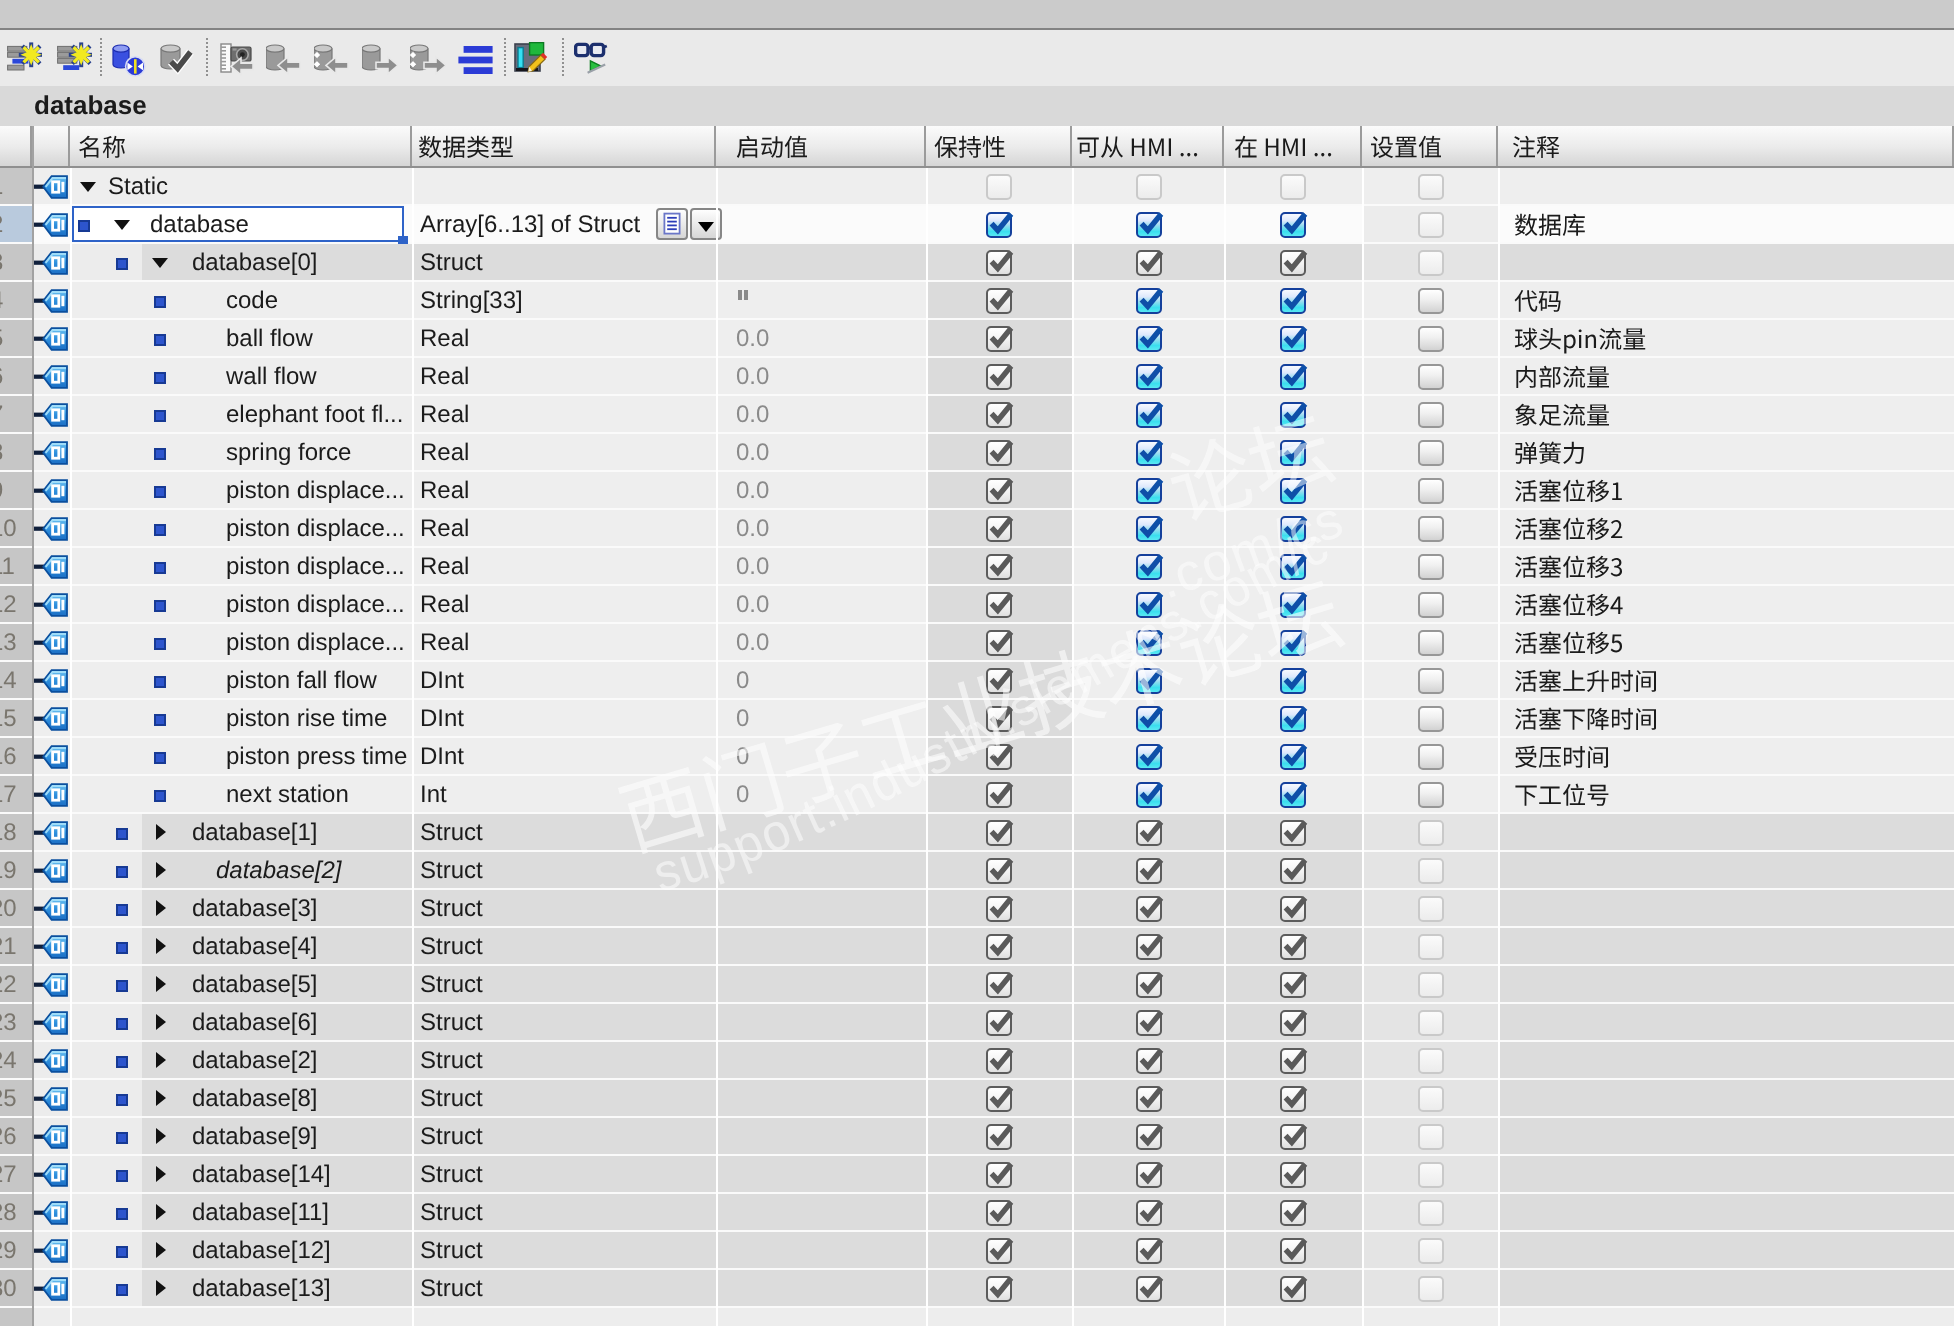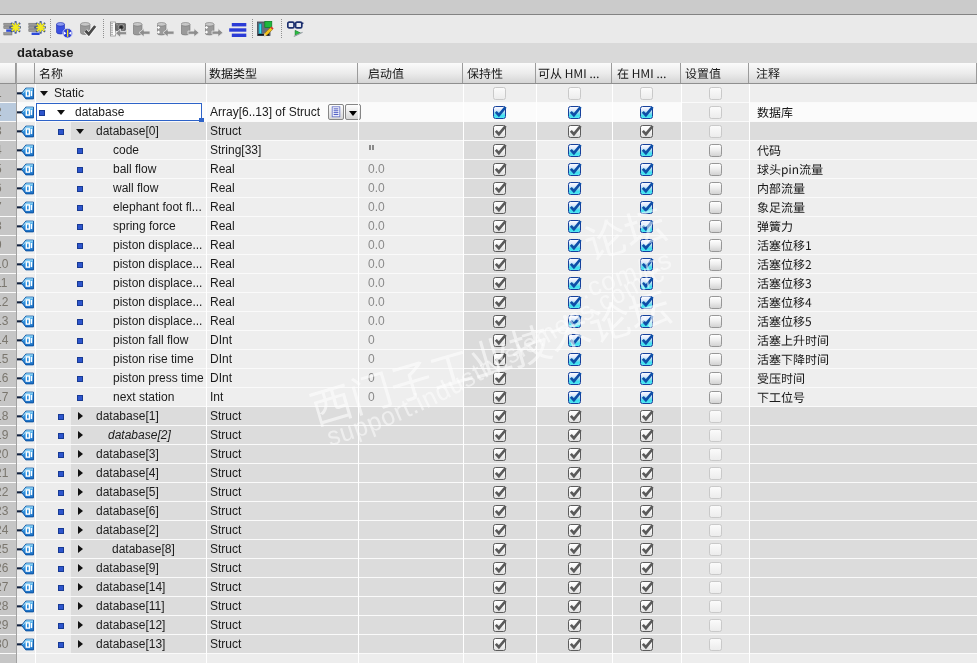--- a/index.html
+++ b/index.html
@@ -966,21 +966,21 @@
 <div class="abs" style="left:16px;top:540px;width:961px;height:18px;background:#ececec;border-bottom:1px solid #fafafa;"></div>
 <div class="abs" style="left:71px;top:540px;width:906px;height:18px;background:#dcdcdc;"></div>
 <div class="abs" style="left:681px;top:540px;width:68px;height:18px;background:#e4e4e4;"></div>
 <div class="abs" style="left:0;top:540px;width:16px;height:18px;background:#c6c6c6;border-bottom:1px solid #fafafa;"></div>
 <div class="num" style="left:-5px;top:540px;">25</div>
 <svg class="abs" style="left:17px;top:543.0px;" width="17" height="13" viewBox="0 0 17 13">
     <use href="#tag"></use>
   </svg>
 <div class="sq" style="left:58px;top:546.5px;"></div>
 <div class="tri-r" style="left:78px;top:545.0px;"></div>
-<div class="txt" style="left:96px;top:540px;margin-left:16px;">database[8]</div>
+<div class="txt" style="left:96px;top:540px;">database[8]</div>
 <div class="txt" style="left:210px;top:540px;">Struct</div>
 <div class="cb cbg" style="left:493.0px;top:543.0px;">
     <svg width="15" height="17" viewBox="0 0 15 17">
       <use href="#chk" fill="none" stroke="#5a5a5a" stroke-width="2.7"></use>
     </svg>
   </div>
 <div class="cb cbg" style="left:567.5px;top:543.0px;">
     <svg width="15" height="17" viewBox="0 0 15 17">
       <use href="#chk" fill="none" stroke="#5a5a5a" stroke-width="2.7"></use>
     </svg>

